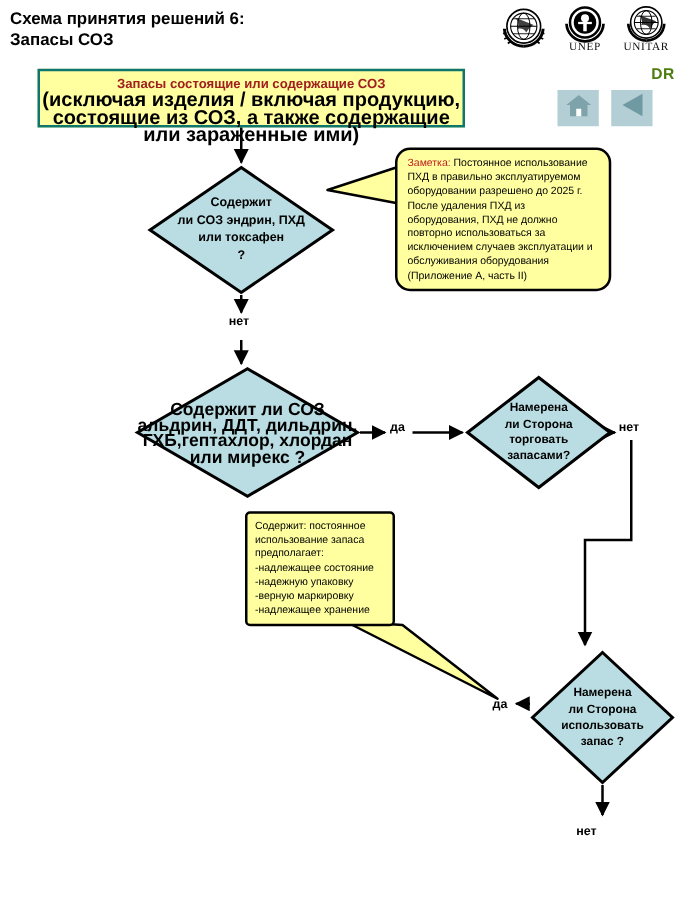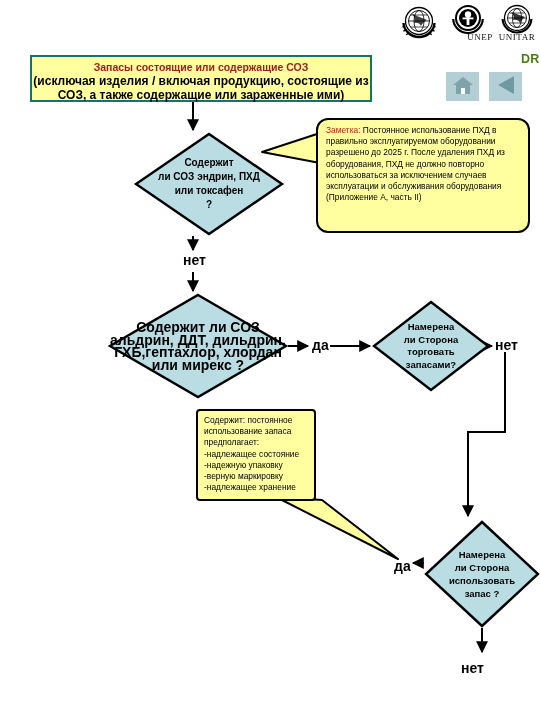--- a/index.html
+++ b/index.html
@@ -94,21 +94,21 @@
   }
   #stock-header-box .line1 {
     display: block;
     font-size: 10.5px;
     font-weight: bold;
     color: #a02020;
     line-height: 14px;
   }
   #stock-header-box .line2 {
     display: block;
-    font-size: 12px;
+    font-size: 16px;
     font-weight: bold;
     color: #000000;
     line-height: 14px;
     text-align: center;
   }
 
   
   .diamond-wrap {
     position: absolute;
   }
@@ -125,36 +125,36 @@
     align-items: center;
     justify-content: center;
     text-align: center;
     font-size: 9.5px;
     font-weight: bold;
     line-height: 12.5px;
     white-space: pre-line;
     pointer-events: none;
   }
 
-  #diamond-endrin { left: 134px; top: 132px; width: 150px; height: 104px; }
+  #diamond-endrin { left: 118px; top: 132px; width: 150px; height: 104px; }
   #diamond-endrin .diamond-text { font-size: 10px; line-height: 14px; }
 
   #diamond-aldrin { left: 108px; top: 293px; width: 180px; height: 106px; }
   #diamond-aldrin .diamond-text { font-size: 14px; line-height: 12.5px; }
 
   #diamond-trade  { left: 372px; top: 300px; width: 118px; height: 92px; }
   #diamond-trade  .diamond-text { font-size: 9.5px; line-height: 12.5px; }
 
   #diamond-use    { left: 424px; top: 520px; width: 116px; height: 108px; }
   #diamond-use    .diamond-text { font-size: 9.5px; line-height: 13px; }
 
   
   .edge-label {
     position: absolute;
-    font-size: 14px;
+    font-size: 10px;
     font-weight: bold;
     color: #000;
     white-space: nowrap;
     text-align: right;
   }
   #label-no-1    { left: 183px; top: 252px; }
   #label-yes-1   { left: 312px; top: 337px; }
   #label-no-2    { left: 495px; top: 337px; }
   #label-yes-2   { left: 394px; top: 558px; }
   #label-no-3    { left: 461px; top: 660px; }
@@ -165,21 +165,21 @@
     background: #ffffa0;
     border: 2px solid #000000;
     box-sizing: border-box;
     font-size: 8.4px;
     line-height: 11.2px;
     color: #000;
   }
   #note-pcb {
     left: 316px;
     top: 118px;
-    width: 214px;
+    width: 173px;
     height: 115px;
     border-radius: 12px;
     padding: 5px 8px 0 8px;
   }
   #note-pcb .note-head {
     color: #c02020;
     font-weight: normal;
   }
   #note-stock {
     left: 196px;
@@ -197,20 +197,22 @@
     left: 0; top: 0;
     width: 540px; height: 720px;
     pointer-events: none;
   }
 </style>
 </head>
 <body>
 
 <div id="stage">
 
+  <div id="page-title">Схема принятия решений 6:
+Запасы СОЗ</div>
 
   <div id="logo-row">
     <div class="logo" style="left:0px;">
       <svg width="42" height="42" viewBox="0 0 42 42">
         <circle cx="21" cy="19" r="13.5" fill="none" stroke="#000" stroke-width="1.3"></circle>
         <circle cx="21" cy="19" r="10.5" fill="none" stroke="#000" stroke-width="0.9"></circle>
         <ellipse cx="21" cy="19" rx="5" ry="10.5" fill="none" stroke="#000" stroke-width="0.8"></ellipse>
         <line x1="10.5" y1="19" x2="31.5" y2="19" stroke="#000" stroke-width="0.8"></line>
         <line x1="12.5" y1="13" x2="29.5" y2="13" stroke="#000" stroke-width="0.7"></line>
         <line x1="12.5" y1="25" x2="29.5" y2="25" stroke="#000" stroke-width="0.7"></line>
@@ -224,21 +226,21 @@
     <div class="logo" style="left:50px;">
       <svg width="40" height="36" viewBox="0 0 40 36">
         <circle cx="20" cy="16" r="12" fill="none" stroke="#000" stroke-width="2"></circle>
         <circle cx="20" cy="16" r="9" fill="#000"></circle>
         <circle cx="20" cy="12.5" r="3.2" fill="#fff"></circle>
         <rect x="18.6" y="14" width="2.8" height="9" fill="#fff"></rect>
         <rect x="14.5" y="15.5" width="11" height="1.8" fill="#fff"></rect>
         <path d="M20 31 C12 31 5.6 25 5.2 17" fill="none" stroke="#000" stroke-width="2.2"></path>
         <path d="M20 31 C28 31 34.4 25 34.8 17" fill="none" stroke="#000" stroke-width="2.2"></path>
       </svg>
-      <div class="logo-caption" style="top:30px;left:0;width:40px;margin-left:12px;">UNEP</div>
+      <div class="logo-caption" style="top:30px;left:0;width:40px;">UNEP</div>
     </div>
 
     <div class="logo" style="left:98px;">
       <svg width="42" height="36" viewBox="0 0 42 36">
         <circle cx="21" cy="16" r="12.5" fill="none" stroke="#000" stroke-width="1.3"></circle>
         <circle cx="21" cy="16" r="9.5" fill="none" stroke="#000" stroke-width="0.9"></circle>
         <ellipse cx="21" cy="16" rx="4.6" ry="9.5" fill="none" stroke="#000" stroke-width="0.8"></ellipse>
         <line x1="11.5" y1="16" x2="30.5" y2="16" stroke="#000" stroke-width="0.8"></line>
         <line x1="13.5" y1="11" x2="28.5" y2="11" stroke="#000" stroke-width="0.7"></line>
         <line x1="13.5" y1="21" x2="28.5" y2="21" stroke="#000" stroke-width="0.7"></line>

